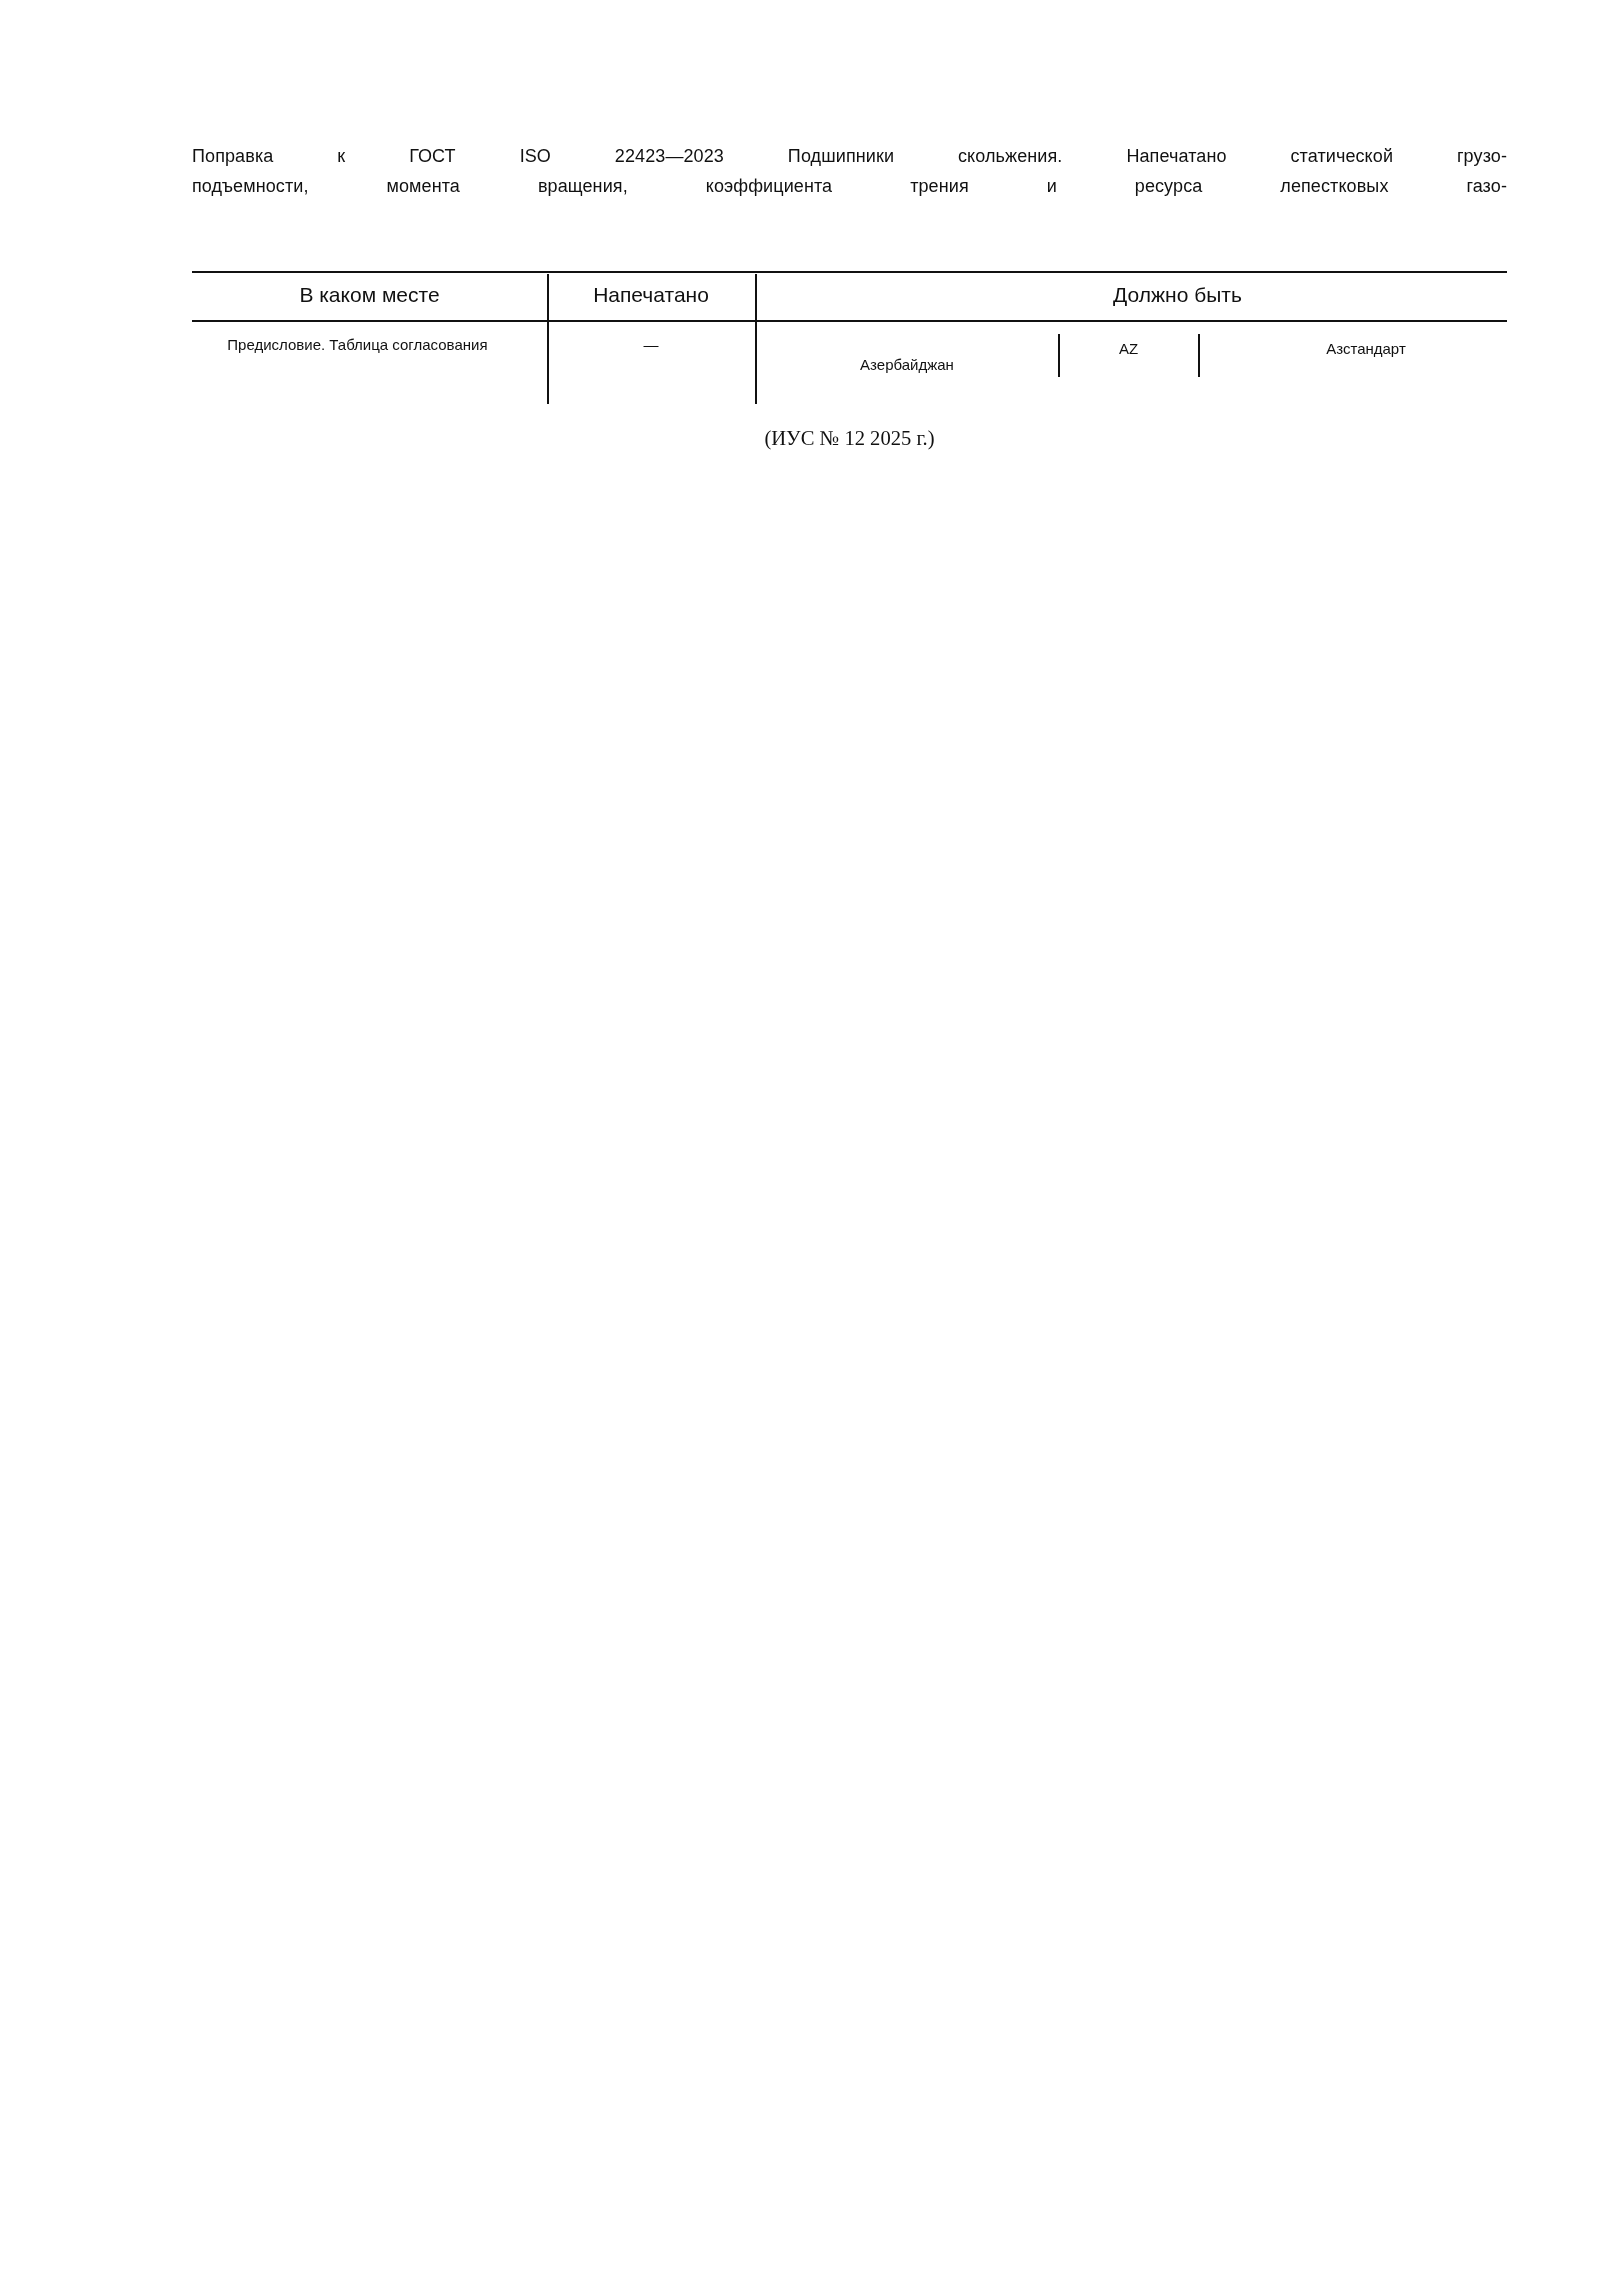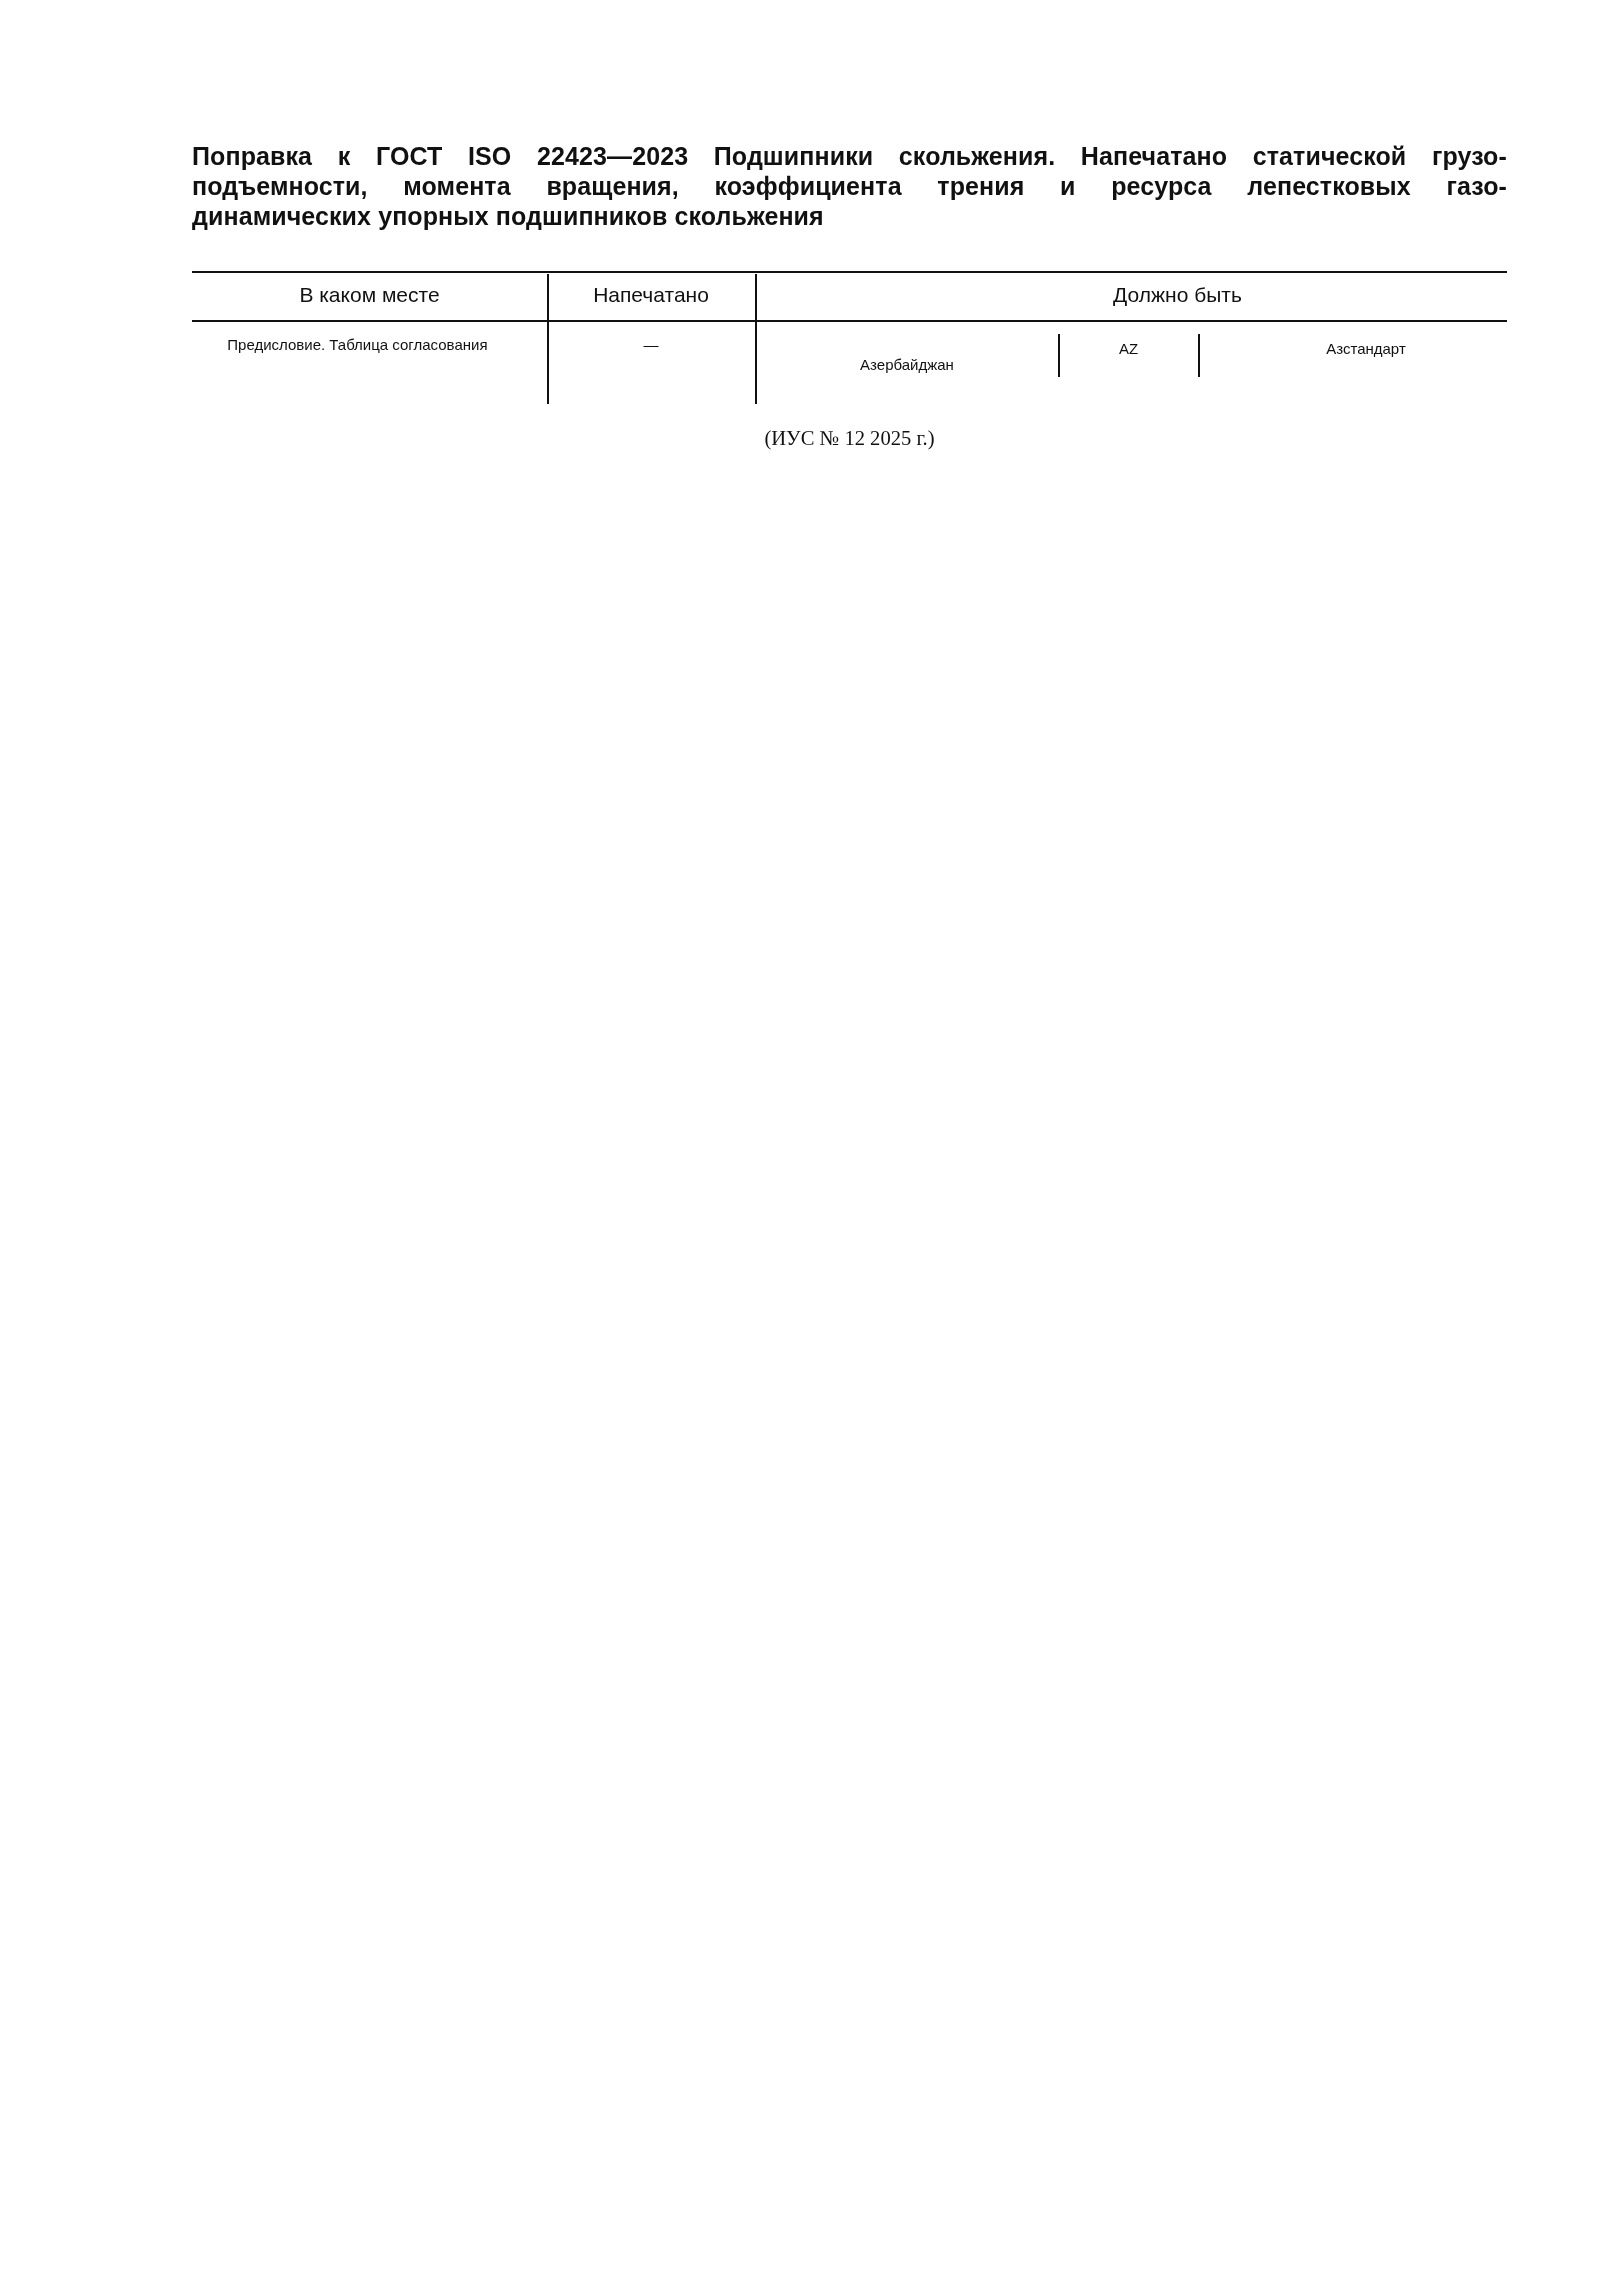--- a/index.html
+++ b/index.html
@@ -22,22 +22,22 @@
     inset: 0;
     background: #ffffff;
   }
 
   
   .doc-title {
     position: absolute;
     left: 192px;
     top: 141px;
     width: 1315px;
-    font-size: 25px;
-    font-weight: bold;
+    font-size: 18px;
+    font-weight: normal;
     line-height: 30px;
     letter-spacing: 0.1px;
     color: #111111;
   }
   .doc-title .tline {
     display: block;
     text-align: justify;
     white-space: nowrap;
   }
   
@@ -169,21 +169,20 @@
       <span>подъемности,</span>
       <span>момента</span>
       <span>вращения,</span>
       <span>коэффициента</span>
       <span>трения</span>
       <span>и</span>
       <span>ресурса</span>
       <span>лепестковых</span>
       <span>газо-</span>
     </span>
-    <span class="tline">динамических упорных подшипников скольжения</span>
   </div>
 
   <div class="corr-table">
 
     <div class="rule rule-top"></div>
     <div class="rule rule-mid"></div>
 
     <div class="vline vline-c1"></div>
     <div class="vline vline-c2"></div>
 

